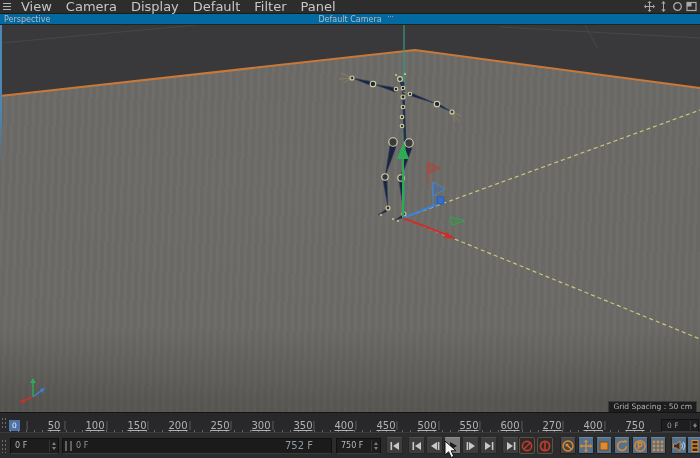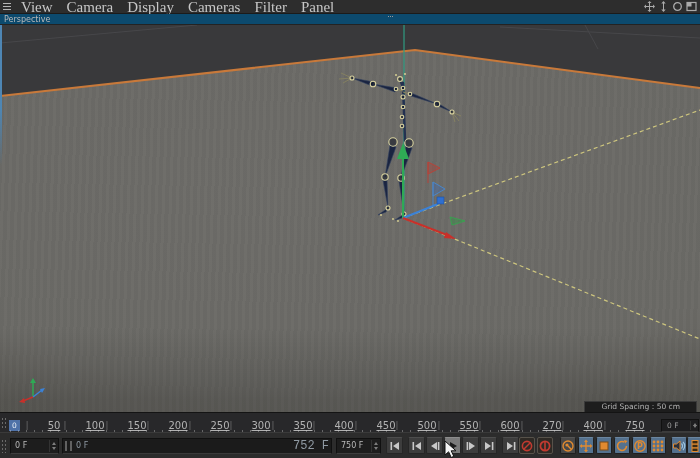--- a/index.html
+++ b/index.html
@@ -5,43 +5,43 @@
   * { margin:0; padding:0; box-sizing:border-box; }
   html,body { width:700px; height:458px; overflow:hidden; background:#2c2c2c;
     font-family:"DejaVu Sans", sans-serif; -webkit-font-smoothing:none; }
   #stage { position:relative; width:700px; height:458px; background:#2c2c2c; }
 
   
   #menubar { position:absolute; left:0; top:0; width:700px; height:14px;
     background:#2d2d2d; border-bottom:1px solid #1b1b1b; display:flex; align-items:center; }
   #hamburger { width:14px; height:14px; display:flex; flex-direction:column; justify-content:center; gap:2px; padding:0 3px; }
   #hamburger i { display:block; height:1px; background:#b5b5b5; }
-  .menu-item { color:#c7c7c7; font-size:15px; line-height:14px; padding:0 7px; white-space:nowrap;font-family:Liberation Serif, serif; }
+  .menu-item { color:#c7c7c7; font-size:13px; line-height:14px; padding:0 7px; white-space:nowrap; }
   #menubar-icons { position:absolute; right:3px; top:1px; display:flex; gap:3px; }
   #menubar-icons svg { display:block; }
 
   
   #viewtitle { position:absolute; left:0; top:14px; width:700px; height:11px;
-    background:#0c4a6e; border-bottom:1px solid #232323; }
+    background:#0369a1; border-bottom:1px solid #232323; }
   #view-name { position:absolute; left:4px; top:1px; font-size:8px; color:#b9b9b9; }
   #camera-name { position:absolute; left:0; right:0; top:1px; text-align:center; font-size:8px; color:#b9b9b9; }
   #camera-tag { position:absolute; left:calc(50% + 38px); top:2px; width:5px; height:3px;
     border-top:1px dotted #9a9a9a; }
 
   
   #viewport { position:absolute; left:0; top:25px; width:700px; height:387px;
     background:
       linear-gradient(180deg, rgba(0,0,0,0) 78%, rgba(0,0,0,0.16) 97%),
       repeating-linear-gradient(92deg, rgba(255,255,255,0.015) 0 3px, rgba(0,0,0,0.025) 3px 7px),
       radial-gradient(ellipse 120% 95% at 45% 42%, #6e6d69 0%, #6b6a66 55%, #5b5a53 100%);
     overflow:hidden; }
   #viewport svg.scene { position:absolute; left:0; top:0; }
   #left-edge-glow { position:absolute; left:0; top:0; width:2px; height:140px;
     background:linear-gradient(#4e86b4 60%, rgba(78,134,180,0)); }
-  #hud-grid { position:absolute; right:3px; top:376px; height:14px; padding:1px 16px;
+  #hud-grid { position:absolute; right:3px; top:376px; height:14px; padding:1px 4px;
     background:#1d1d1d; border:1px solid #3a3a3a; color:#b4b4b4; font-size:7.5px; line-height:8px; }
 
   
   #ruler { position:absolute; left:0; top:412px; width:700px; height:20px;
     background:#28282a; border-top:1px solid #141414; }
   #ruler-grip { position:absolute; left:1px; top:4px; width:6px; height:12px;
     background-image:radial-gradient(circle, #6a6a6a 0.8px, transparent 1px); background-size:3px 4px; }
   #frame-marker { position:absolute; left:9px; top:7px; width:11px; height:11px;
     background:var(--current-frame-blue,#4f72a8); color:#e8eef5; font-size:7.5px;
     text-align:center; line-height:11px; }
@@ -68,21 +68,21 @@
     font-size:8px; line-height:14px; padding-left:4px; }
   .field .spin { position:absolute; right:1px; top:1px; bottom:1px; width:8px; border-left:1px solid #333; }
   #frame-field { left:10px; width:49px; }
   #end-field { left:336px; width:45px; }
 
   #range-slider { position:absolute; left:62px; top:5px; width:270px; height:16px;
     background:#1b1b1b; border:1px solid #101010; border-bottom-color:#3a3a3a; }
   #range-handle-left { position:absolute; left:2px; top:2px; width:7px; height:10px;
     border-left:2px solid #616161; border-right:2px solid #616161; }
   #range-start-label { position:absolute; left:13px; top:1px; font-size:8px; color:#8f99a2; line-height:12px; }
-  #range-end-label { position:absolute; right:2px; top:1px; font-size:12px; color:#8f99a2; line-height:12px;font-family:Liberation Mono, monospace; }
+  #range-end-label { position:absolute; right:18px; top:1px; font-size:10px; color:#8f99a2; line-height:12px; }
 
   .tbtn { position:absolute; top:4px; width:17px; height:17px; background:#3d3d3d;
     border:1px solid #262626; border-top-color:#4d4d4d; border-radius:2px;
     display:flex; align-items:center; justify-content:center; }
   .tbtn svg { display:block; }
   .tbtn.active { background:#7b7b7b; border-top-color:#8d8d8d; }
 
   .abtn { position:absolute; top:4px; width:16px; height:17px; border-radius:2px;
     display:flex; align-items:center; justify-content:center; border:1px solid #1f1f1f; }
   .abtn.rec { background:#2e2a25; border-color:#57524a; }
@@ -98,21 +98,21 @@
 
   <div id="menubar">
     <div id="hamburger">
         <i></i>
         <i></i>
         <i></i>
       </div>
     <div class="menu-item">View</div>
     <div class="menu-item">Camera</div>
     <div class="menu-item">Display</div>
-    <div class="menu-item">Cameras</div>
+    <div class="menu-item">Default</div>
     <div class="menu-item">Filter</div>
     <div class="menu-item">Panel</div>
     <div id="menubar-icons">
       <span>
           <svg width="11" height="11" viewBox="0 0 11 11">
             <path d="M5.5 0l2 2h-4zM5.5 11l-2-2h4zM0 5.5l2-2v4zM11 5.5l-2 2v-4zM5 2h1v7h-1zM2 5h7v1h-7z" fill="#ababab"></path>
           </svg>
         </span>
       <span>
           <svg width="11" height="11" viewBox="0 0 11 11">
@@ -128,20 +128,21 @@
           <svg width="11" height="11" viewBox="0 0 11 11">
             <rect x="1" y="1.5" width="9" height="8" fill="none" stroke="#ababab" stroke-width="1.2"></rect>
             <rect x="1" y="1.5" width="4.5" height="4" fill="#ababab"></rect>
           </svg>
         </span>
     </div>
   </div>
 
   <div id="viewtitle">
     <span id="view-name">Perspective</span>
+    <span id="camera-name">Default Camera</span>
     <span id="camera-tag"></span>
   </div>
 
   <div id="viewport">
     <svg class="scene" width="700" height="387" viewBox="0 0 700 387">
 
       <polygon points="0,0 700,0 700,63 415,25 0,71" fill="#39393b"></polygon>
       <path d="M0,18 L197,0 M500,2 L700,13 M585,0 L598,24" stroke="#47474a" stroke-width="1" fill="none"></path>
 
       <polyline points="0,71 415,25 700,63" fill="none" stroke="var(--accent-orange,#c8793a)" stroke-width="2"></polyline>

